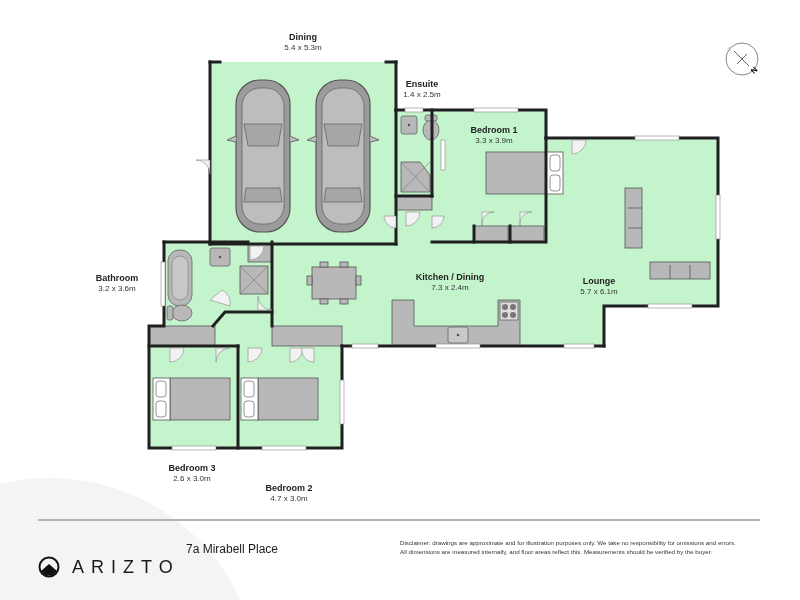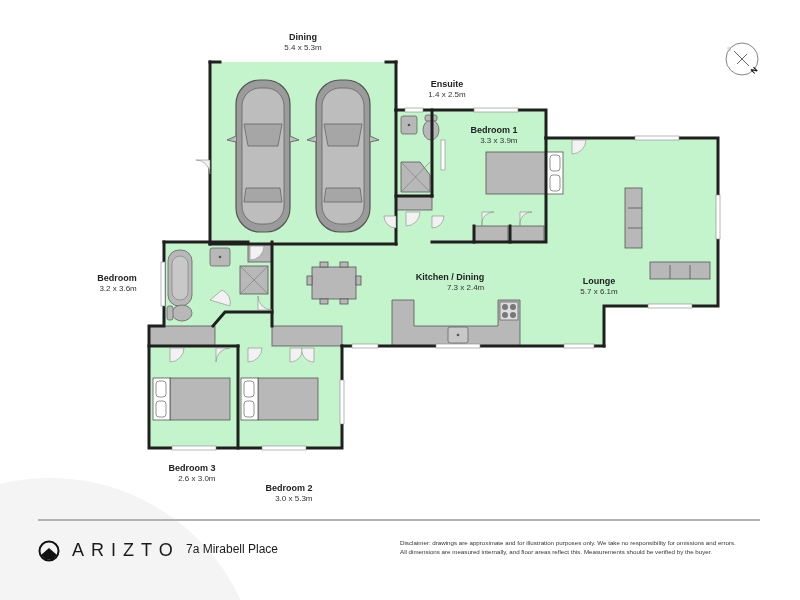--- a/index.html
+++ b/index.html
@@ -1,23 +1,23 @@
 <!DOCTYPE html>
 <html><head>
 <meta charset="utf-8">
 <style>
   html,body{margin:0;padding:0;}
   body{width:800px;height:600px;position:relative;overflow:hidden;background:#ffffff;font-family:"Liberation Sans",sans-serif;color:#222;}
   .bg-arc{position:absolute;left:-160px;top:478px;width:420px;height:420px;border-radius:50%;background:#f4f4f4;}
   svg.plan{position:absolute;left:0;top:0;}
   .label{position:absolute;text-align:center;line-height:1.2;transform:translateX(-50%);white-space:nowrap;}
   .label .name{font-weight:bold;font-size:9px;color:#222;display:block;}
-  .label .dim{font-size:8px;color:#333;display:block;text-align:right;}
+  .label .dim{font-size:8px;color:#333;display:block;}
   .footer-line{position:absolute;left:38px;top:519px;width:722px;height:2px;background:#b3b3b3;}
-  .logo{position:absolute;left:38px;top:540px;display:flex;}
+  .logo{position:absolute;left:38px;top:556px;display:flex;align-items:center;}
   .logo-mark{width:22px;height:22px;}
   .logo-text{font-size:18px;letter-spacing:7px;margin-left:12px;color:#1a1a1a;font-weight:normal;}
   .address{position:absolute;left:186px;top:542px;font-size:12px;color:#1a1a1a;}
   .disclaimer{position:absolute;left:400px;top:539px;font-size:6.2px;line-height:1.45;color:#333;width:370px;}
   .compass{position:absolute;left:723px;top:40px;width:38px;height:38px;}
 </style>
 </head>
 <body>
 
 <div class="bg-arc"></div>
@@ -178,47 +178,47 @@
     <path d="M248 348 L248 362 A14 14 0 0 0 262 348 Z"></path>
     <path d="M290 348 L290 362 A12 12 0 0 0 302 348 Z"></path>
     <path d="M314 348 L314 362 A12 12 0 0 1 302 348 Z"></path>
   </g>
 </svg>
 
 <div class="label" style="left:303px;top:32px;">
   <span class="name">Dining</span>
   <span class="dim">5.4 x 5.3m</span>
 </div>
-<div class="label" style="left:422px;top:79px;margin-left:25px;">
+<div class="label" style="left:422px;top:79px;">
   <span class="name">Ensuite</span>
   <span class="dim">1.4 x 2.5m</span>
 </div>
 <div class="label" style="left:494px;top:125px;">
   <span class="name">Bedroom 1</span>
   <span class="dim">3.3 x 3.9m</span>
 </div>
 <div class="label" style="left:117px;top:273px;">
-  <span class="name">Bedroom</span>
+  <span class="name">Bathroom</span>
   <span class="dim">3.2 x 3.6m</span>
 </div>
 <div class="label" style="left:450px;top:272px;">
   <span class="name">Kitchen / Dining</span>
   <span class="dim">7.3 x 2.4m</span>
 </div>
 <div class="label" style="left:599px;top:276px;">
   <span class="name">Lounge</span>
   <span class="dim">5.7 x 6.1m</span>
 </div>
 <div class="label" style="left:192px;top:463px;">
   <span class="name">Bedroom 3</span>
   <span class="dim">2.6 x 3.0m</span>
 </div>
 <div class="label" style="left:289px;top:463px;margin-top:20px;">
   <span class="name">Bedroom 2</span>
-  <span class="dim">3.0 x 5.3m</span>
+  <span class="dim">4.7 x 3.0m</span>
 </div>
 
 <svg class="compass" viewBox="0 0 38 38">
   <circle cx="19" cy="19" r="16" fill="none" stroke="#777" stroke-width="0.9"></circle>
   <line x1="11" y1="11" x2="26" y2="26" stroke="#555" stroke-width="0.9"></line>
   <line x1="14" y1="24" x2="24" y2="14" stroke="#555" stroke-width="0.9"></line>
   <text x="4" y="11" font-size="6" fill="#bbb" font-family="Liberation Sans, sans-serif">S</text>
   <text x="28" y="33" font-size="8" font-weight="bold" fill="#111" font-family="Liberation Sans, sans-serif" transform="rotate(-45 31 30)">N</text>
 </svg>
 

